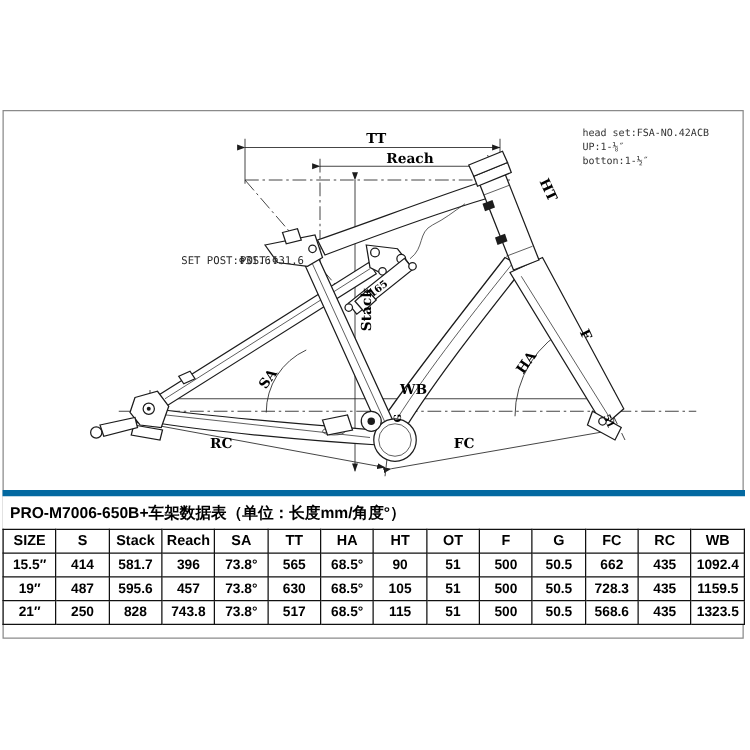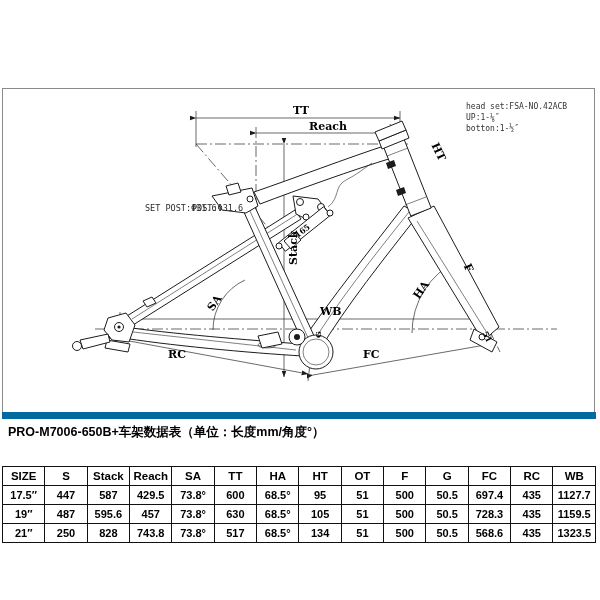--- a/index.html
+++ b/index.html
@@ -5,25 +5,25 @@
   html,body{margin:0;padding:0;background:#ffffff;}
   body{width:600px;height:600px;position:relative;overflow:hidden;
        font-family:"Liberation Sans",sans-serif;color:#111;}
   .border-box{position:absolute;left:2px;top:88px;width:593px;height:423px;
               border:1px solid #8a8a8a;box-sizing:border-box;background:#fff;}
   svg{position:absolute;left:0;top:0;}
   .headset-note{position:absolute;left:466px;top:101px;width:130px;
                 font-family:"DejaVu Sans Mono",monospace;font-size:8px;line-height:11px;
                 color:#333;letter-spacing:0;}
   
-  .table-wrap{position:absolute;left:2px;top:412px;width:594px;box-sizing:border-box;
-              border-top:7px solid #0369a1;background:#fff;}
+  .table-wrap{position:absolute;left:2px;top:392px;width:594px;box-sizing:border-box;
+              border-top:5px solid #0369a1;background:#fff;}
   .tbl-title{font-weight:bold;font-size:12.5px;padding:5px 0 4px 6px;color:#000;
              font-family:"Liberation Sans","DejaVu Sans",sans-serif;}
-  table{width:100%;border-collapse:collapse;table-layout:fixed;margin-top:21px;}
+  table{width:100%;border-collapse:collapse;table-layout:fixed;}
   th,td{border:1px solid #111;text-align:center;font-weight:bold;color:#000;
         font-size:11px;padding:0;overflow:hidden;white-space:nowrap;}
   th{height:18px;font-size:11.5px;}
   td{height:18px;}
   .tube{stroke:#1c1c1c;stroke-width:1;fill:#ffffff;}
   .thin{stroke:#2a2a2a;stroke-width:0.6;fill:none;}
   .dim{stroke:#2a2a2a;stroke-width:0.7;fill:none;}
   .cl{stroke:#2a2a2a;stroke-width:0.7;fill:none;stroke-dasharray:11 3 2 3;}
   .dark{fill:#1c1c1c;stroke:none;}
   text{fill:#000;font-family:"DejaVu Serif",serif;font-weight:bold;}
@@ -185,34 +185,34 @@
           <th>OT</th>
           <th>F</th>
           <th>G</th>
           <th>FC</th>
           <th>RC</th>
           <th>WB</th>
         </tr>
       </thead>
     <tbody>
         <tr>
-          <td>17.5″</td>
-          <td>447</td>
-          <td>587</td>
-          <td>429.5</td>
+          <td>15.5″</td>
+          <td>414</td>
+          <td>581.7</td>
+          <td>396</td>
           <td>73.8°</td>
-          <td>600</td>
+          <td>565</td>
           <td>68.5°</td>
-          <td>95</td>
+          <td>90</td>
           <td>51</td>
           <td>500</td>
           <td>50.5</td>
-          <td>697.4</td>
+          <td>662</td>
           <td>435</td>
-          <td>1127.7</td>
+          <td>1092.4</td>
         </tr>
         <tr>
           <td>19″</td>
           <td>487</td>
           <td>595.6</td>
           <td>457</td>
           <td>73.8°</td>
           <td>630</td>
           <td>68.5°</td>
           <td>105</td>
@@ -224,21 +224,21 @@
           <td>1159.5</td>
         </tr>
         <tr>
           <td>21″</td>
           <td>250</td>
           <td>828</td>
           <td>743.8</td>
           <td>73.8°</td>
           <td>517</td>
           <td>68.5°</td>
-          <td>134</td>
+          <td>115</td>
           <td>51</td>
           <td>500</td>
           <td>50.5</td>
           <td>568.6</td>
           <td>435</td>
           <td>1323.5</td>
         </tr>
       </tbody>
   </table>
 </div>

